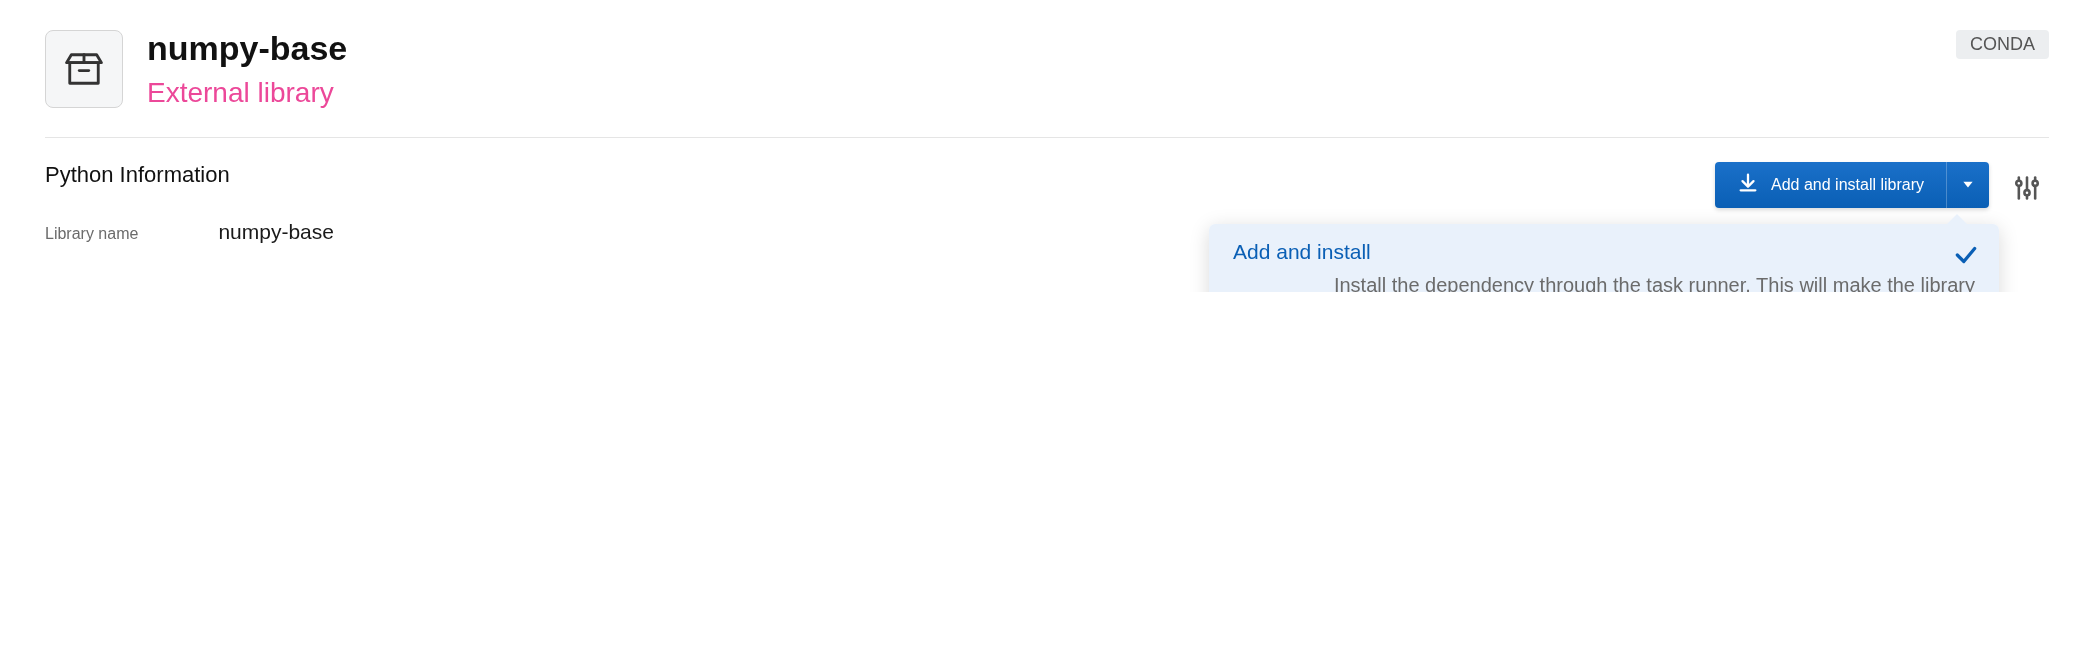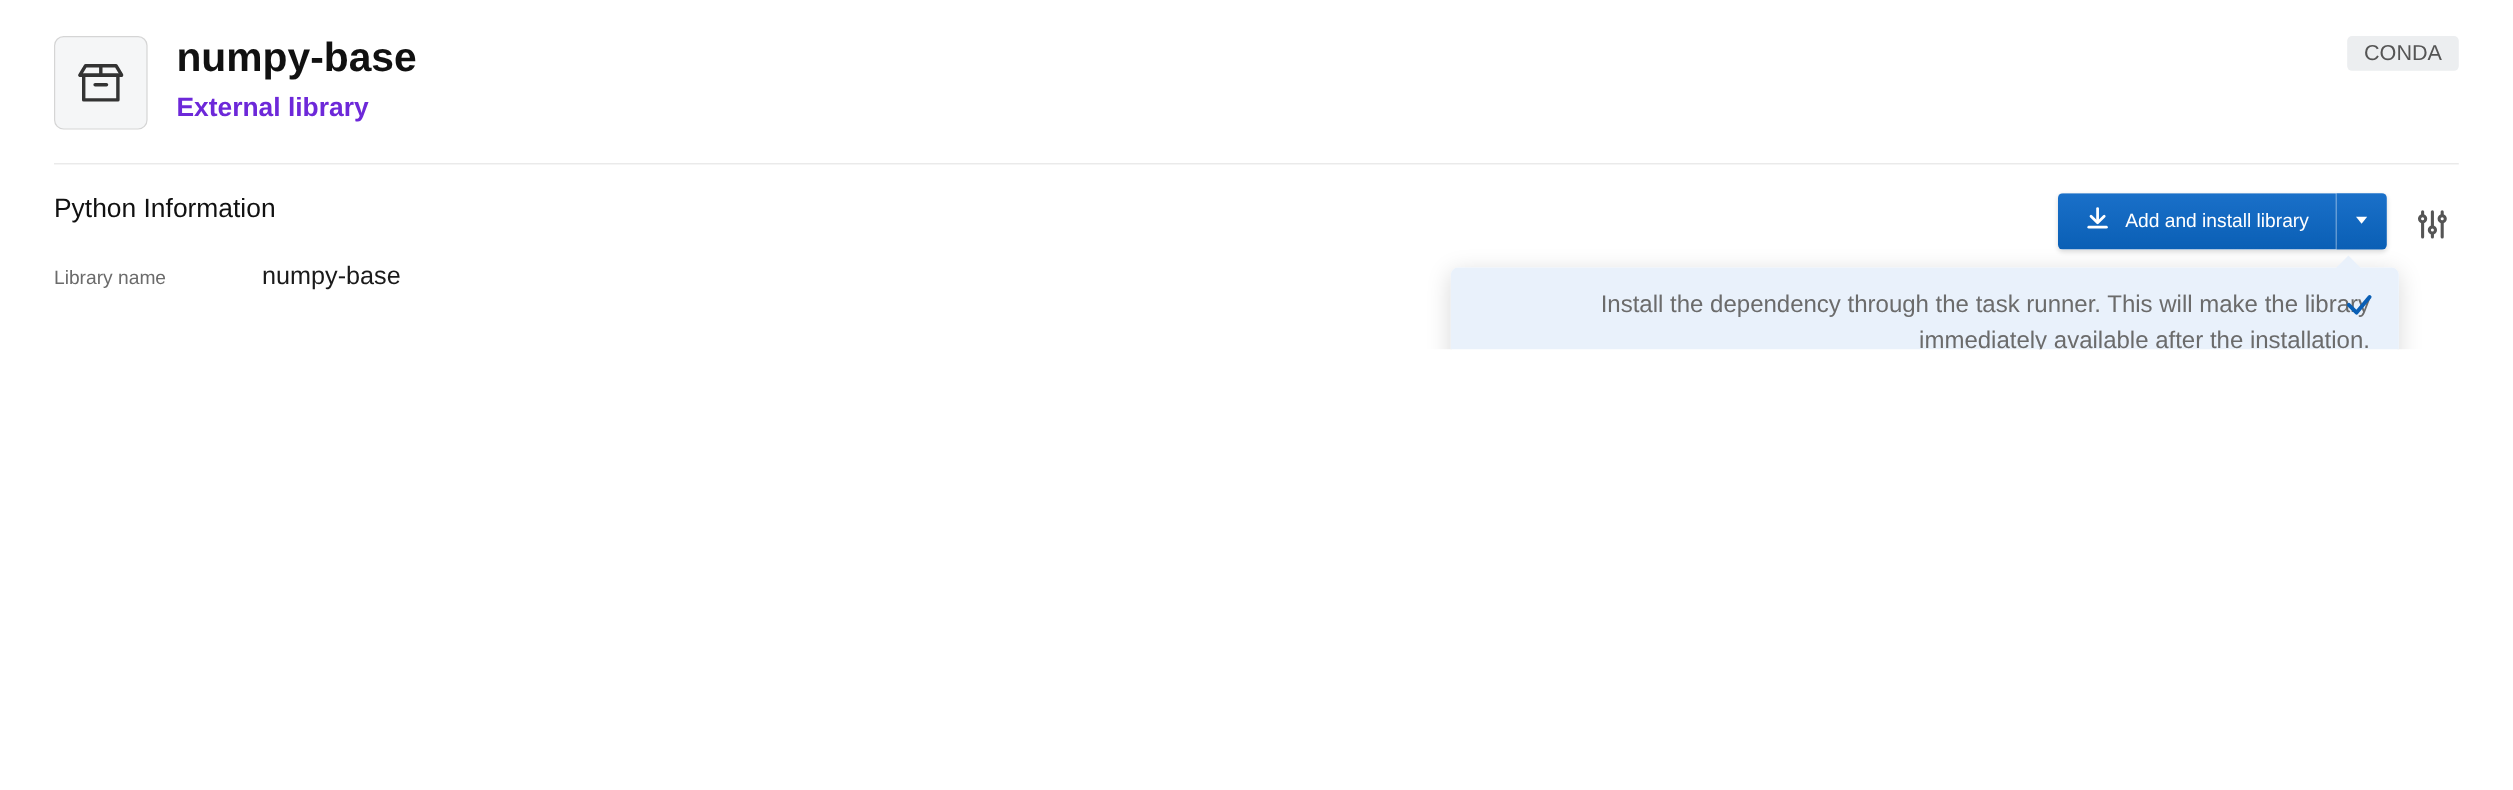--- a/index.html
+++ b/index.html
@@ -38,23 +38,23 @@
       flex: 1;
     }
     .title {
       font-size: 34px;
       font-weight: 700;
       color: #111;
       line-height: 1.1;
       margin-bottom: 10px;
     }
     .subtitle {
-      font-size: 22px;
-      color: #6d28d9;
-      font-weight: 700;
+      font-size: 28px;
+      color: #ec4899;
+      font-weight: 400;
     }
     .badge-conda {
       position: absolute;
       right: 0;
       top: 0;
       background: #eceef0;
       color: #555;
       padding: 4px 14px;
       border-radius: 4px;
       font-size: 18px;
@@ -249,20 +249,21 @@
           <line x1="19" y1="3" x2="19" y2="21"></line>
           <circle cx="5" cy="8" r="2.2" fill="#fff"></circle>
           <circle cx="12" cy="16" r="2.2" fill="#fff"></circle>
           <circle cx="19" cy="8" r="2.2" fill="#fff"></circle>
         </svg>
       </span>
     </button>
 
     <div class="dropdown-panel">
       <div class="dropdown-item selected">
+        <div class="dropdown-item-title">Add and install</div>
         <div class="dropdown-item-desc">Install the dependency through the task runner. This will make the library immediately available after the installation.</div>
         <span class="dropdown-check">
           <svg width="26" height="26" viewBox="0 0 24 24" fill="none" stroke="#0a5fb5" stroke-width="3" stroke-linecap="round" stroke-linejoin="round">
             <path d="M4 12 L10 18 L20 6"></path>
           </svg>
         </span>
       </div>
       <div class="dropdown-item">
         <div class="dropdown-item-title">Add</div>
         <div class="dropdown-item-desc">Add the dependency to the meta.yaml file without installing it.</div>

